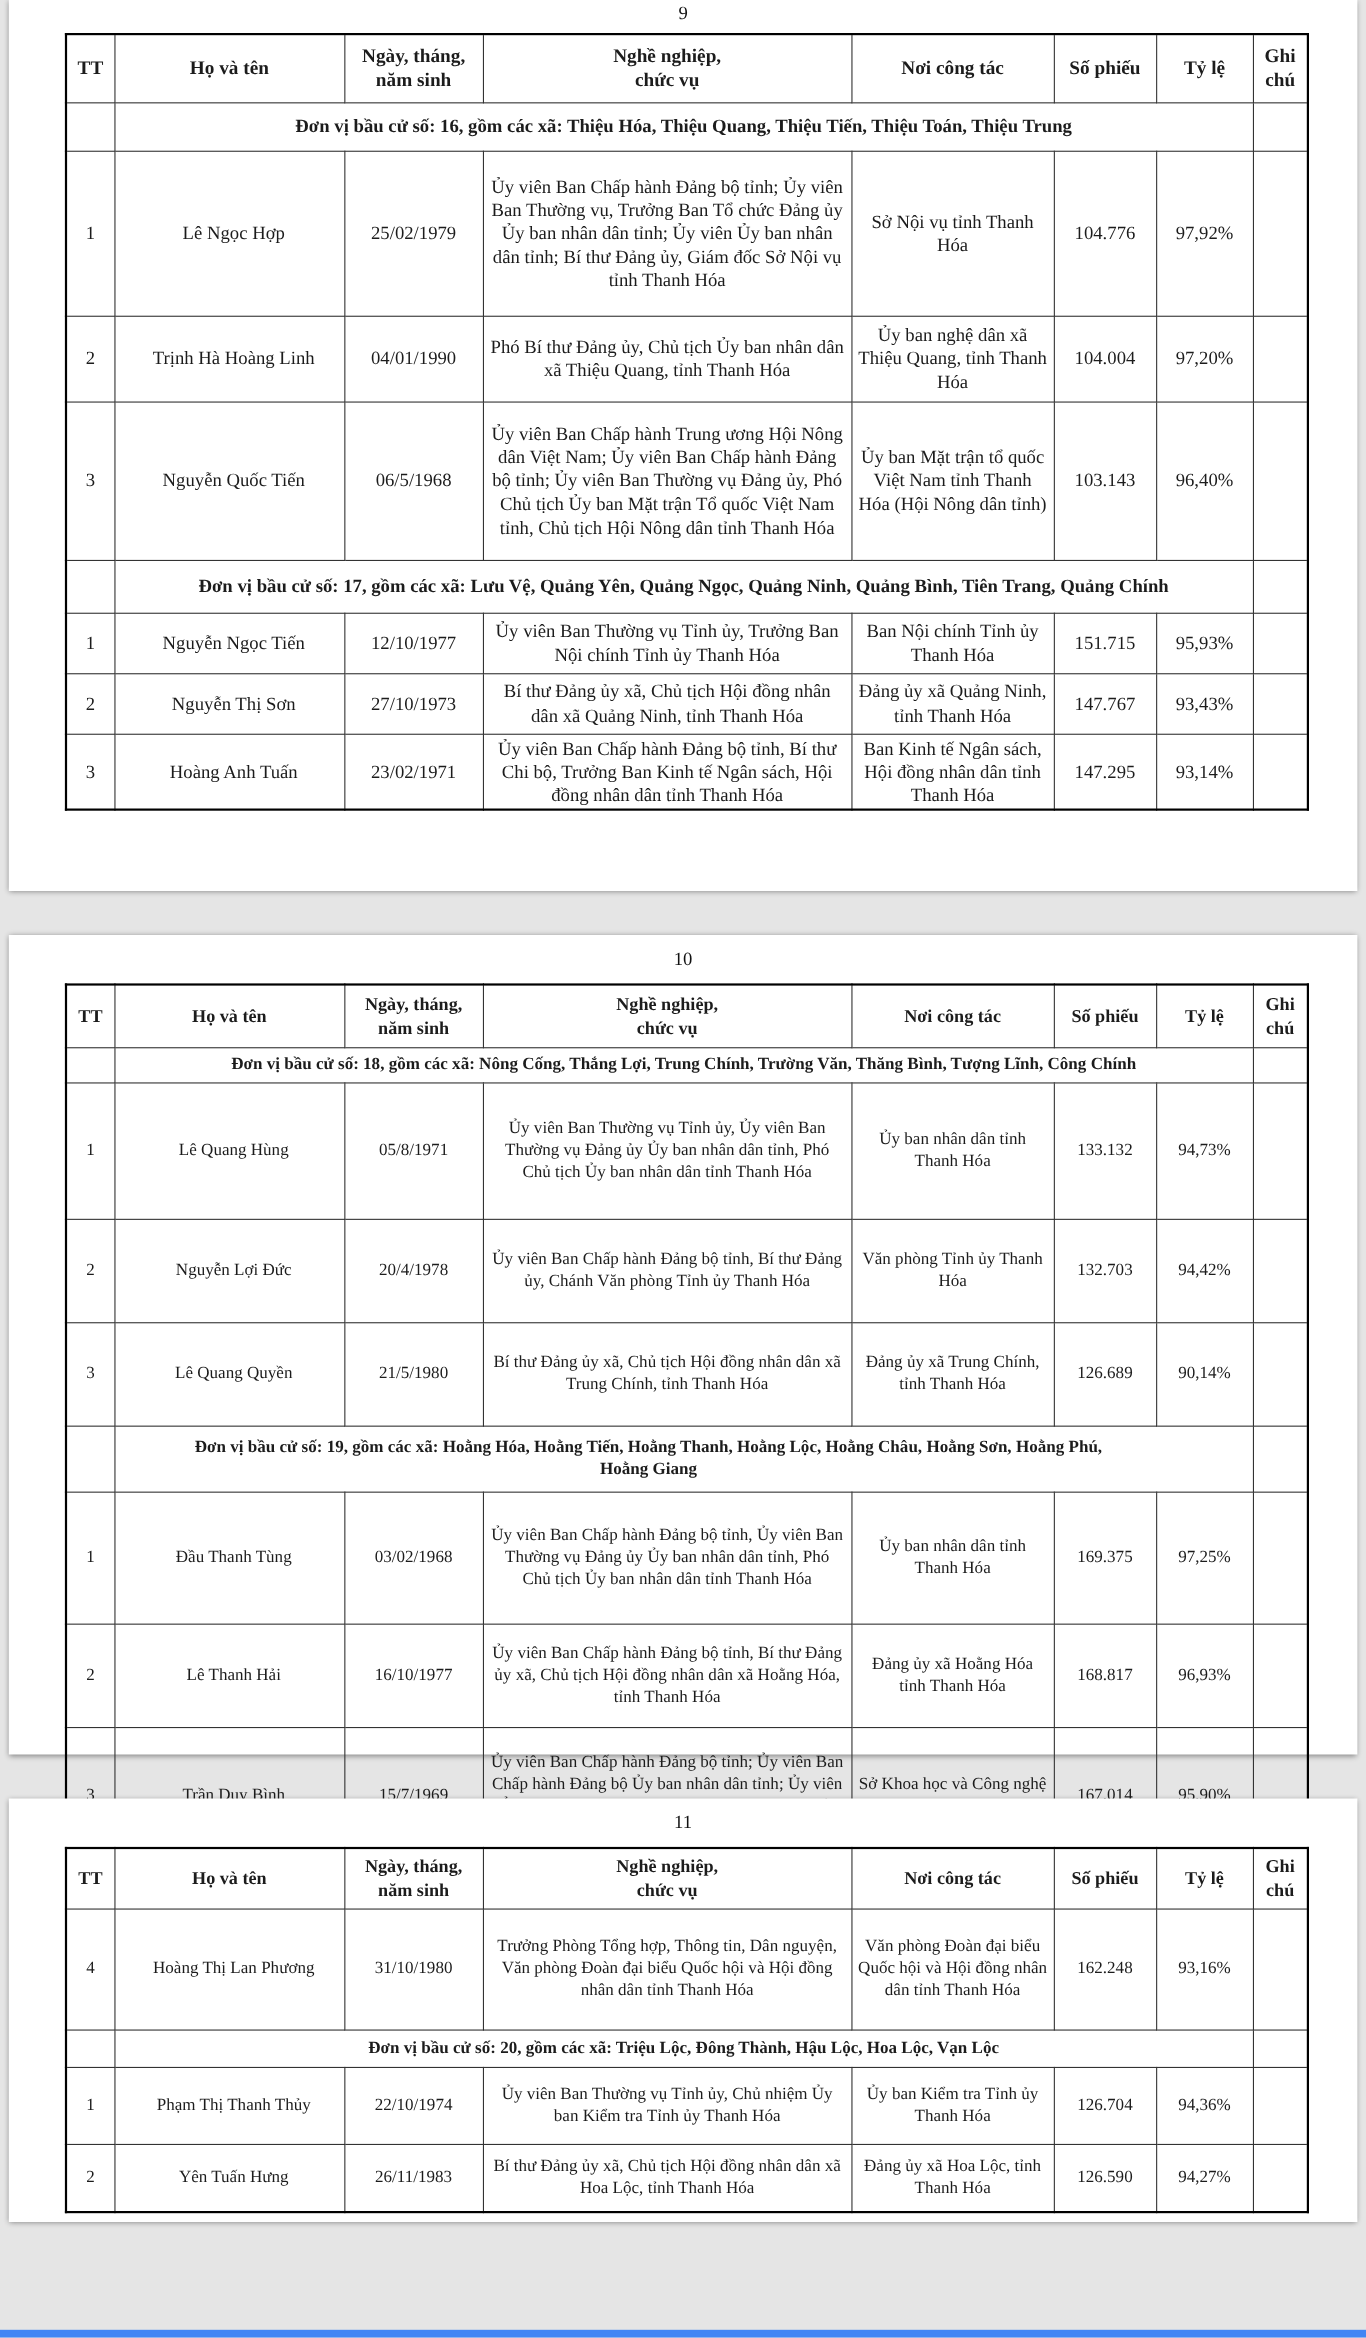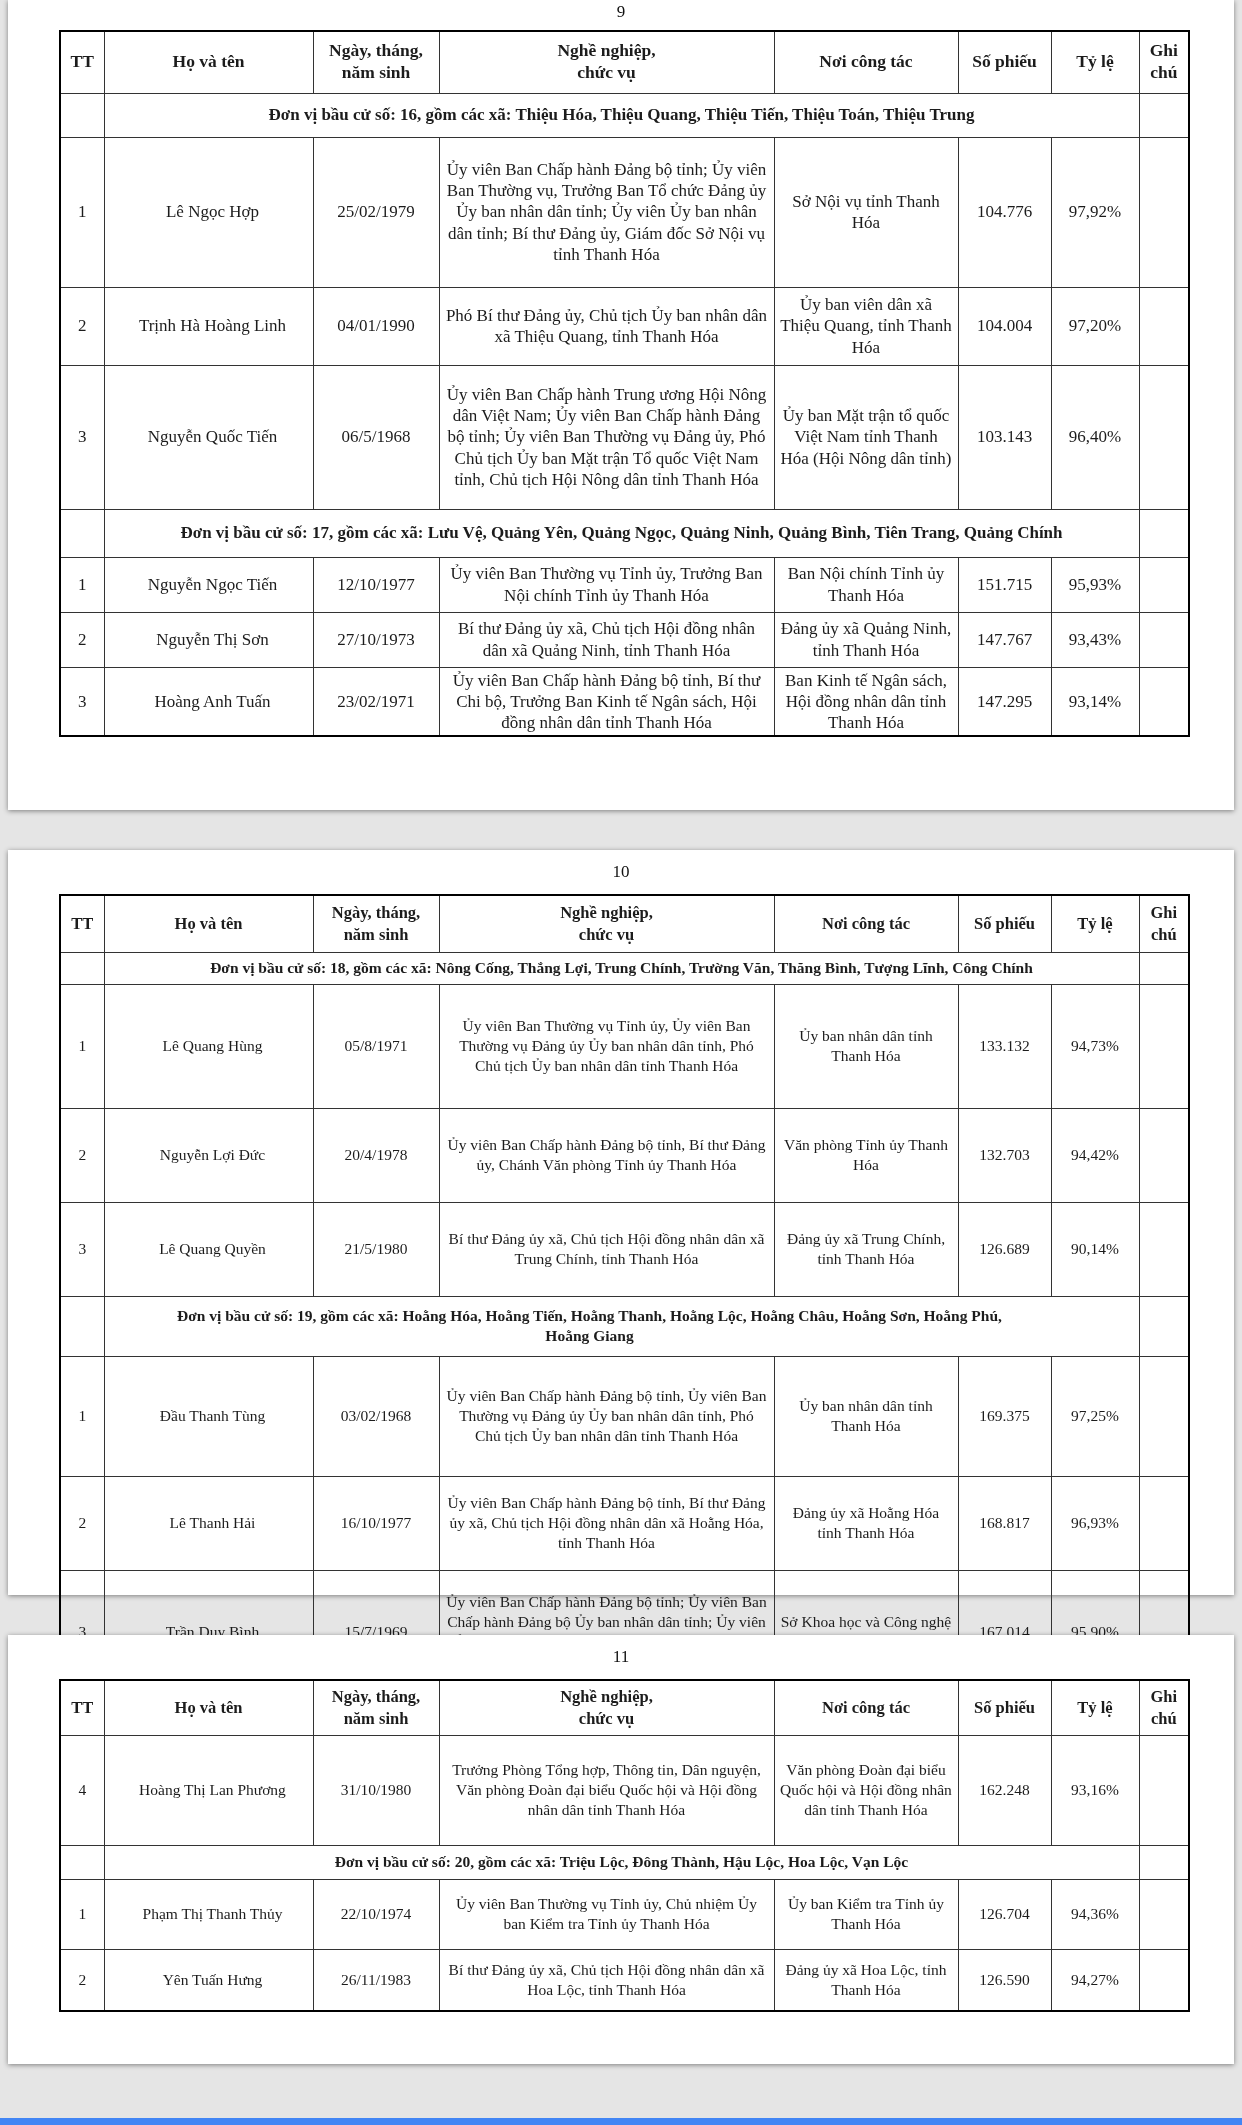--- a/index.html
+++ b/index.html
@@ -12,21 +12,21 @@
   }
   .page{
     background:#ffffff;
     margin:0 8px 40px 8px;
     box-shadow:0 1px 5px rgba(0,0,0,.45);
     box-sizing:border-box;
     position:relative;
   }
   .page-9{height:810px;padding-top:2px;}
   .page-10{height:745px;padding-top:12px;}
-  .page-11{height:429px;padding-top:12px;}
+  .page-11{height:385px;padding-top:12px;}
   .page-number{
     text-align:center;font-size:17px;line-height:20px;color:#111;
   }
   .page-9 .page-number{margin-bottom:8px;}
   .page-10 .page-number,.page-11 .page-number{margin-bottom:12px;}
   table{
     border-collapse:collapse;table-layout:fixed;
     margin-left:51px;width:1129px;
     border:2px solid #000000;
   }
@@ -95,21 +95,21 @@
       <td>Sở Nội vụ tỉnh Thanh Hóa</td>
       <td>104.776</td>
       <td>97,92%</td>
       <td></td>
     </tr>
     <tr style="height:78px">
       <td>2</td>
       <td class="name">Trịnh Hà Hoàng Linh</td>
       <td>04/01/1990</td>
       <td>Phó Bí thư Đảng ủy, Chủ tịch Ủy ban nhân dân xã Thiệu Quang, tỉnh Thanh Hóa</td>
-      <td>Ủy ban viên dân xã Thiệu Quang, tỉnh Thanh Hóa</td>
+      <td>Ủy ban nghệ dân xã Thiệu Quang, tỉnh Thanh Hóa</td>
       <td>104.004</td>
       <td>97,20%</td>
       <td></td>
     </tr>
     <tr style="height:144px">
       <td>3</td>
       <td class="name">Nguyễn Quốc Tiến</td>
       <td>06/5/1968</td>
       <td>Ủy viên Ban Chấp hành Trung ương Hội Nông dân Việt Nam; Ủy viên Ban Chấp hành Đảng bộ tỉnh; Ủy viên Ban Thường vụ Đảng ủy, Phó Chủ tịch Ủy ban Mặt trận Tổ quốc Việt Nam tỉnh, Chủ tịch Hội Nông dân tỉnh Thanh Hóa</td>
       <td>Ủy ban Mặt trận tổ quốc Việt Nam tỉnh Thanh Hóa (Hội Nông dân tỉnh)</td>

